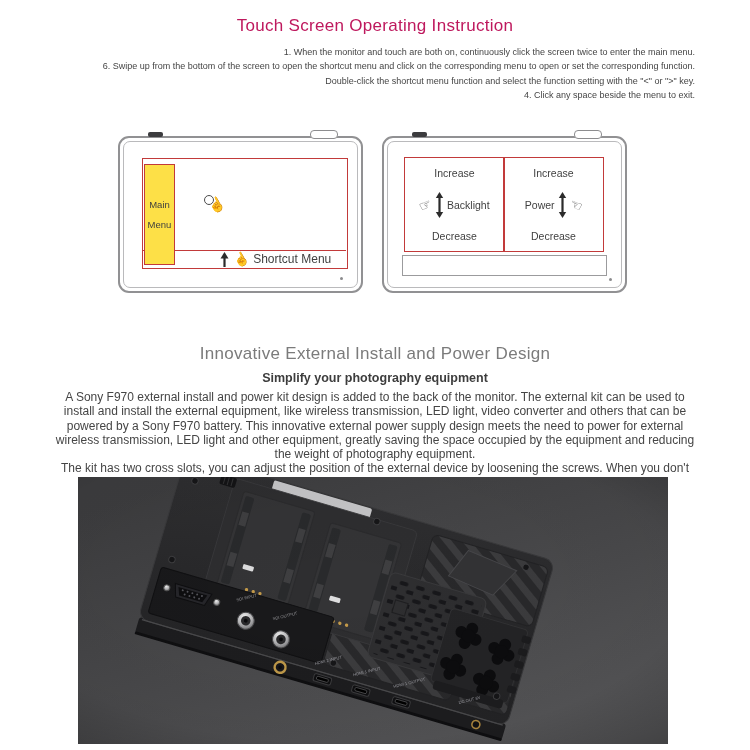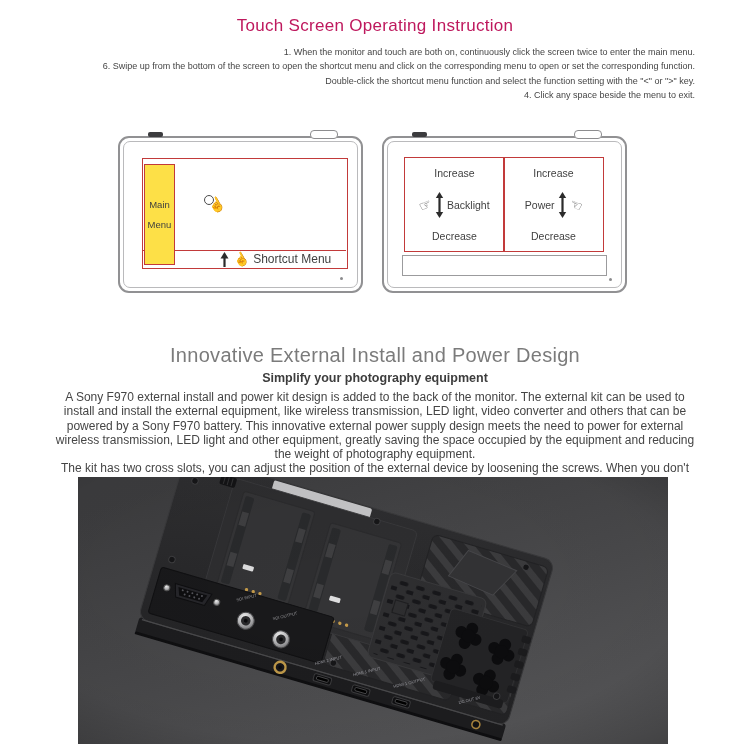--- a/index.html
+++ b/index.html
@@ -45,21 +45,21 @@
   .m2-half.right{left:120px;}
   .m2-word{font-size:10.5px;color:#3f3f3f;}
   .m2-mid{display:flex;align-items:center;gap:3px;}
   .m2-hand{font-size:14px;color:#4c4c4c;line-height:1;}
   .m2-hand.l{transform:rotate(-24deg);}
   .m2-hand.r{transform:rotate(24deg);}
   .m2-strip{position:absolute;left:18px;top:117px;width:203px;height:19px;border:1px solid #9b9b9d;}
 
   
   .s2-title{position:absolute;top:344px;left:0;width:750px;text-align:center;
-            font-size:20px;letter-spacing:.3px;color:#7b7b7b;font-weight:400;}
+            font-size:17px;letter-spacing:.3px;color:#7b7b7b;font-weight:400;}
   .s2-sub{position:absolute;top:371px;left:0;width:750px;text-align:center;
           font-size:12.5px;font-weight:600;color:#3d3d3d;}
   .s2-body{position:absolute;top:390px;left:55px;width:640px;text-align:center;
            font-size:12px;line-height:14.3px;color:#454545;}
 
   
   .photo{position:absolute;left:78px;top:477px;width:590px;height:267px;overflow:hidden;}
   .arrow-svg{display:block;}
 </style>
 </head>

